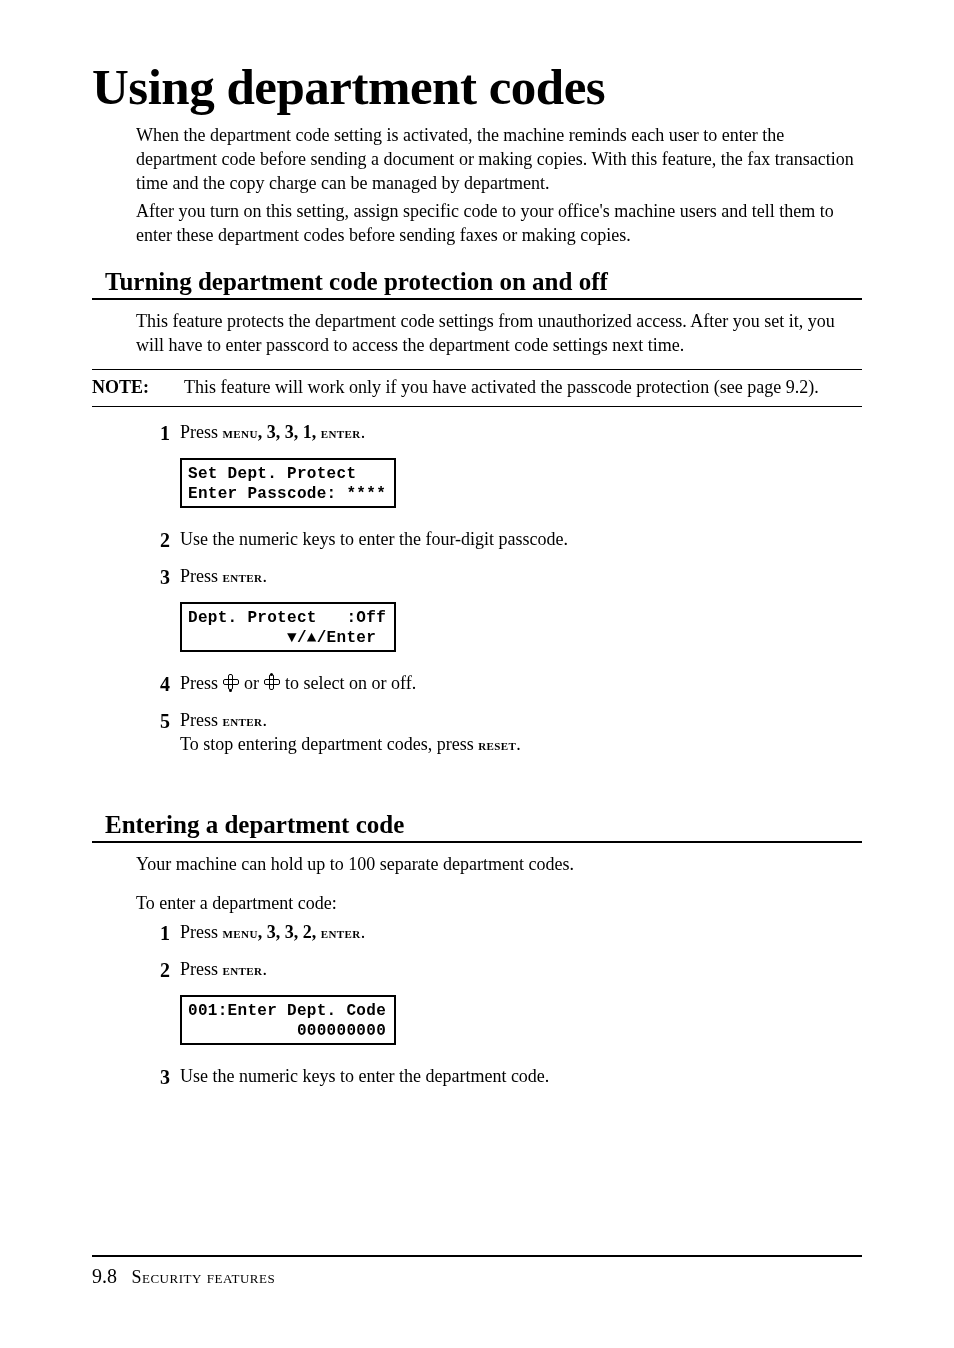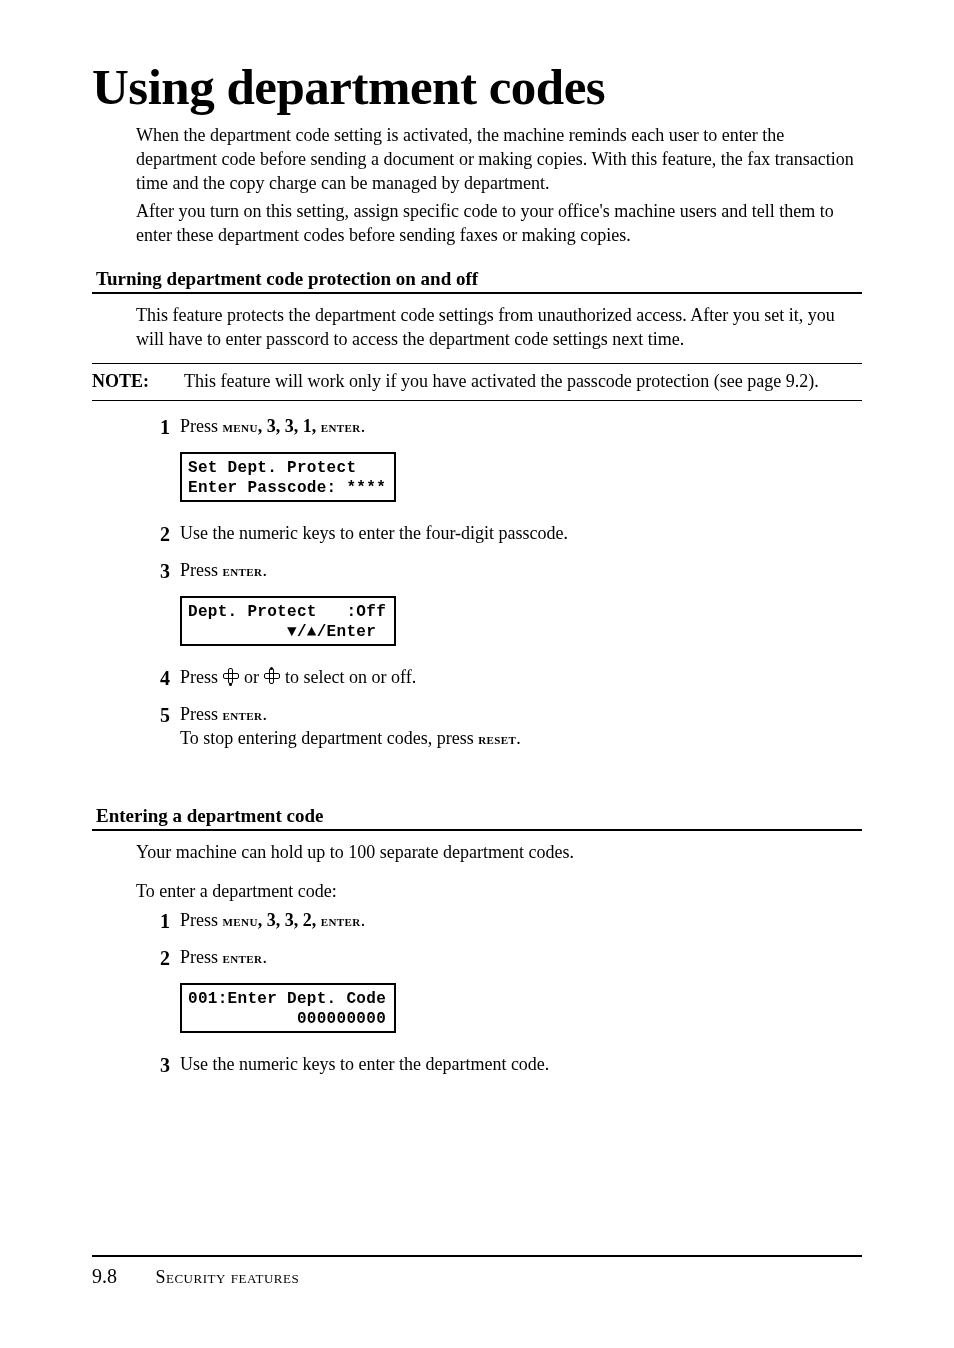--- a/index.html
+++ b/index.html
@@ -26,23 +26,23 @@
   }
   .body-col {
     margin-left: 44px;
     font-size: 18px;
     line-height: 1.32;
   }
   .body-p {
     margin: 0 0 5px 0;
   }
   .h2 {
-    font-size: 19px;
-    font-weight: bold;
-    margin: 20px 0 2px 4px;
+    font-size: 25px;
+    font-weight: bold;
+    margin: 20px 0 2px 13px;
   }
   .hr-thick {
     border: 0;
     border-top: 2.5px solid #000;
     margin: 2px 0 10px 0;
   }
   .note-block {
     border-top: 1px solid #000;
     border-bottom: 1px solid #000;
     padding: 6px 0;
@@ -145,21 +145,21 @@
     right: 92px;
     border-top: 2px solid #000;
     padding-top: 8px;
     font-size: 18px;
   }
   .footer-num {
     font-size: 20px;
   }
   .footer-label {
     font-variant: small-caps;
-    margin-left: 34px;
+    margin-left: 10px;
     letter-spacing: 0.5px;
   }
 </style>
 </head>
 <body>
 
 <div class="page">
 
   <h1 class="h1">Using department codes</h1>
 

